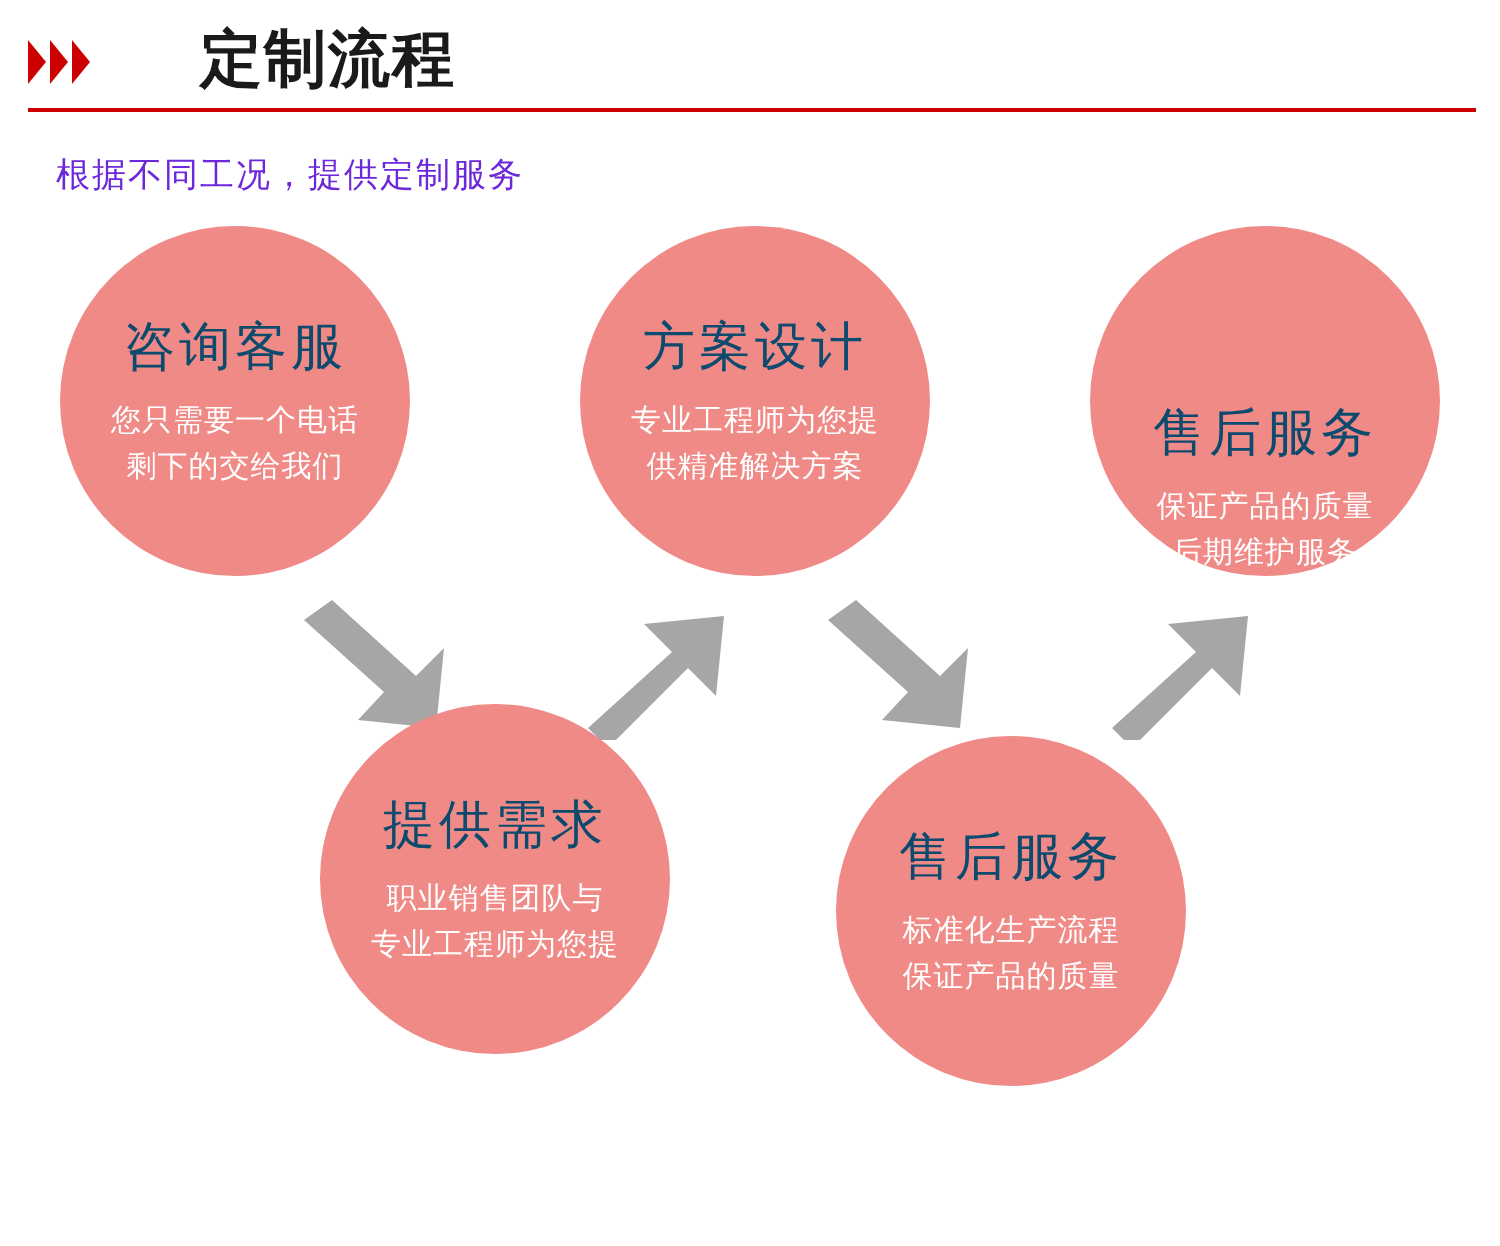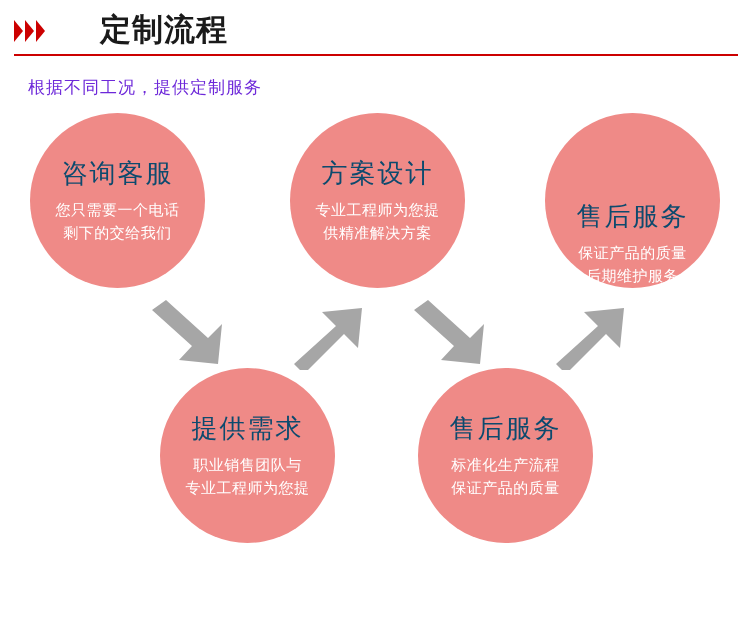--- a/index.html
+++ b/index.html
@@ -100,21 +100,21 @@
     color: #ffffff;
     line-height: 1.55;
     font-family: "DejaVu Sans", "Liberation Sans", sans-serif;
     letter-spacing: 0.5px;
     white-space: pre-line;
   }
 
   #circle-1 { left: 30px;  top: 113px; width: 175px; height: 175px; }
   #circle-2 { left: 290px; top: 113px; width: 175px; height: 175px; }
   #circle-3 { left: 545px; top: 113px; width: 175px; height: 175px; justify-content: flex-end; }
-  #circle-4 { left: 160px; top: 368px; width: 175px; height: 175px; align-items: center; }
+  #circle-4 { left: 160px; top: 352px; width: 175px; height: 175px; align-items: center; }
   #circle-5 { left: 418px; top: 368px; width: 175px; height: 175px; }
 
   
   .arrow {
     position: absolute;
   }
   .arrow svg { display: block; }
 </style>
 </head>
 <body>

